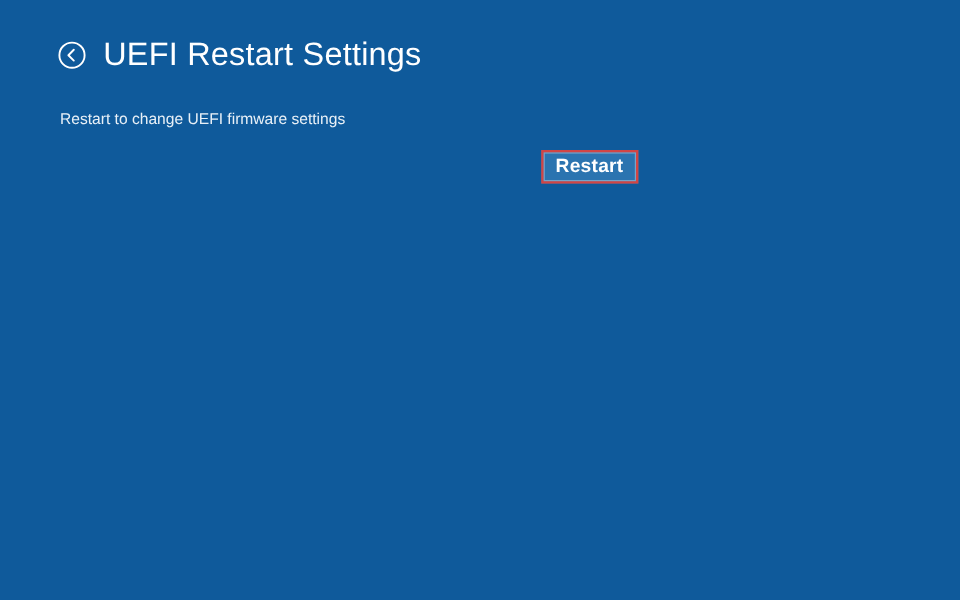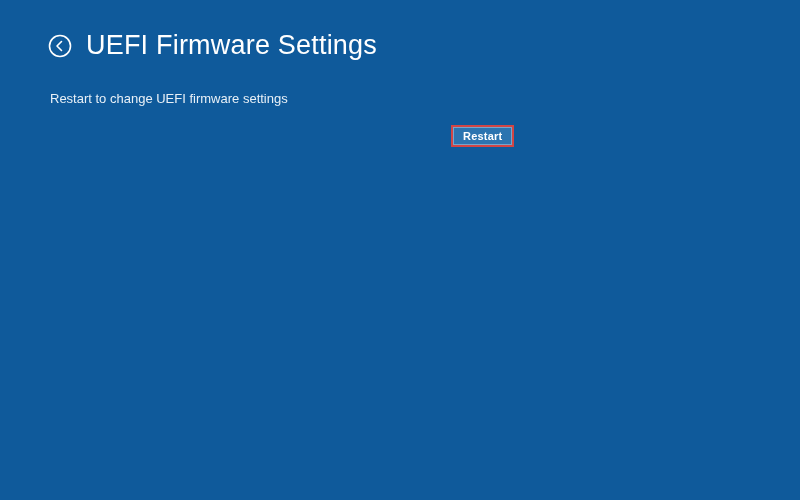--- a/index.html
+++ b/index.html
@@ -50,35 +50,35 @@
     .restart-button {
       position: absolute;
       left: 451px;
       top: 125px;
       background-color: #2b74b0;
       color: #ffffff;
       border: 2px solid #d14545;
       outline: 1px solid rgba(255,255,255,0.35);
       outline-offset: -3px;
       font-family: "Segoe UI", sans-serif;
-      font-size: 11px;
+      font-size: 16px;
       font-weight: 600;
       padding: 3px 10px;
       cursor: pointer;
       letter-spacing: 0.2px;
     }
   </style>
 </head>
 <body>
 
 <div class="header">
   <div class="back-icon">
     <svg viewBox="0 0 24 24" fill="none" stroke="#ffffff" stroke-width="1.6">
       <circle cx="12" cy="12" r="10.5"></circle>
       <path d="M13.5 7.5 L9 12 L13.5 16.5" stroke-linecap="round" stroke-linejoin="round"></path>
     </svg>
   </div>
-  <h1 class="page-title">UEFI Firmware Settings</h1>
+  <h1 class="page-title">UEFI Restart Settings</h1>
 </div>
 
 <div class="description">Restart to change UEFI firmware settings</div>
 
 <button class="restart-button">Restart</button>
 
 </body></html>

